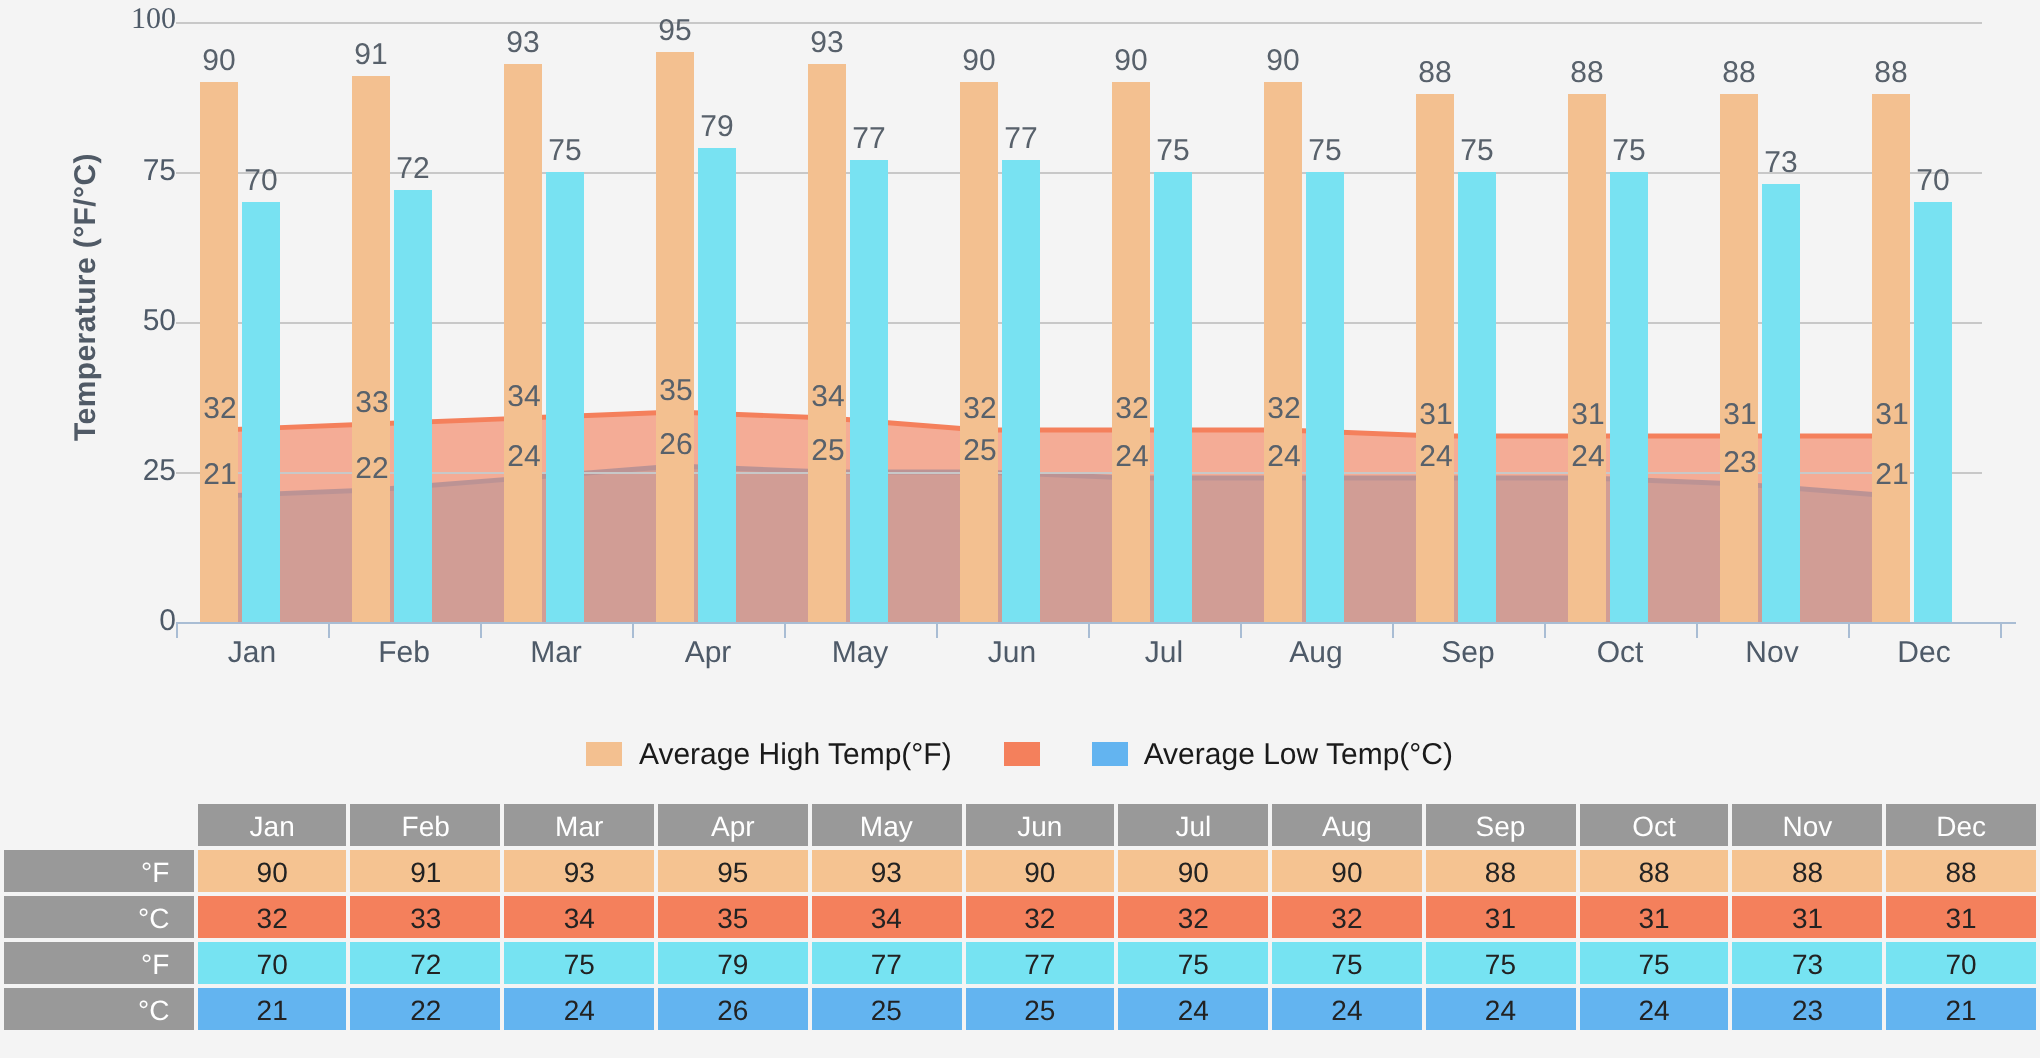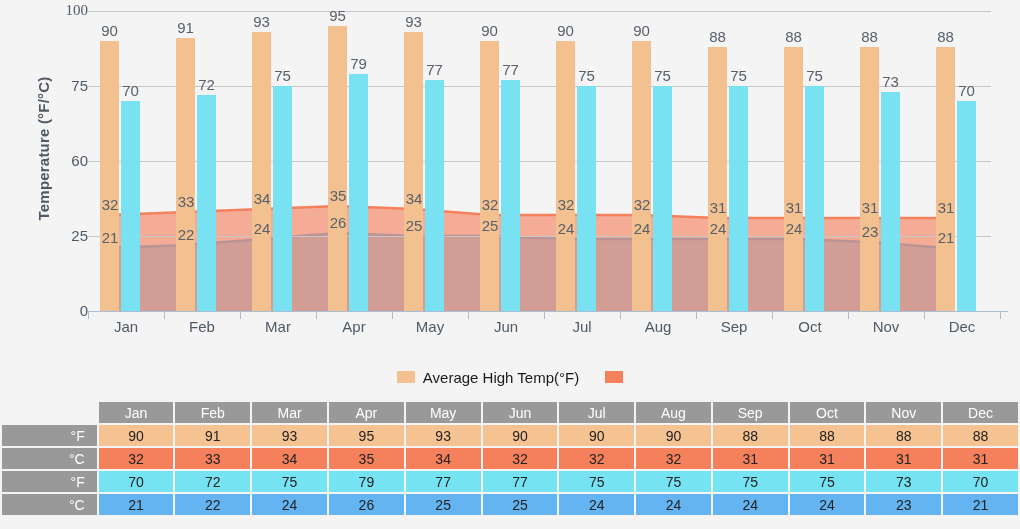--- a/index.html
+++ b/index.html
@@ -188,21 +188,21 @@
 </head>
 <body>
 
 <div id="chart-panel">
 
   <div class="y-axis-title">Temperature (°F/°C)</div>
 
   <div class="y-tick-wrap" id="ytick-wrap">
       <div class="y-tick-label" style="top: 3px; font-family: Liberation Serif, serif;">100</div>
       <div class="y-tick-label" style="top: 78px;">75</div>
-      <div class="y-tick-label" style="top: 153px;">60</div>
+      <div class="y-tick-label" style="top: 153px;">50</div>
       <div class="y-tick-label" style="top: 228px;">25</div>
       <div class="y-tick-label" style="top: 303px;">0</div>
     </div>
 
   <div id="plot">
     <svg id="area-svg" viewBox="0 0 920 302" preserveAspectRatio="none">
         <polygon points="22.0,238.0 98.0,235.0 174.0,229.0 250.0,223.0 326.0,226.0 402.0,226.0 478.0,229.0 554.0,229.0 630.0,229.0 706.0,229.0 782.0,232.0 858.0,238.0 858.0,302 22.0,302" fill="#63b4f0" fill-opacity="0.62"></polygon>
         <polyline points="22.0,238.0 98.0,235.0 174.0,229.0 250.0,223.0 326.0,226.0 402.0,226.0 478.0,229.0 554.0,229.0 630.0,229.0 706.0,229.0 782.0,232.0 858.0,238.0" fill="none" stroke="#63b4f0" stroke-width="2.4"></polyline>
         <circle cx="22" cy="238" r="3.2" fill="#63b4f0"></circle>
         <circle cx="98" cy="235" r="3.2" fill="#63b4f0"></circle>
@@ -338,20 +338,24 @@
 </div>
 
 <div id="legend">
     <div class="legend-item">
       <span class="legend-swatch" style="background: rgb(243, 192, 144);"></span>
       <span class="legend-text">Average High Temp(°F)</span>
     </div>
     <div class="legend-item">
       <span class="legend-swatch" style="background: rgb(244, 128, 92);"></span>
     </div>
+    <div class="legend-item">
+      <span class="legend-swatch" style="background: rgb(99, 180, 240);"></span>
+      <span class="legend-text">Average Low Temp(°C)</span>
+    </div>
   </div>
 
 <table id="data-table">
   <thead>
       <tr>
         <th class="corner"></th>
         <th class="month">Jan</th>
         <th class="month">Feb</th>
         <th class="month">Mar</th>
         <th class="month">Apr</th>

